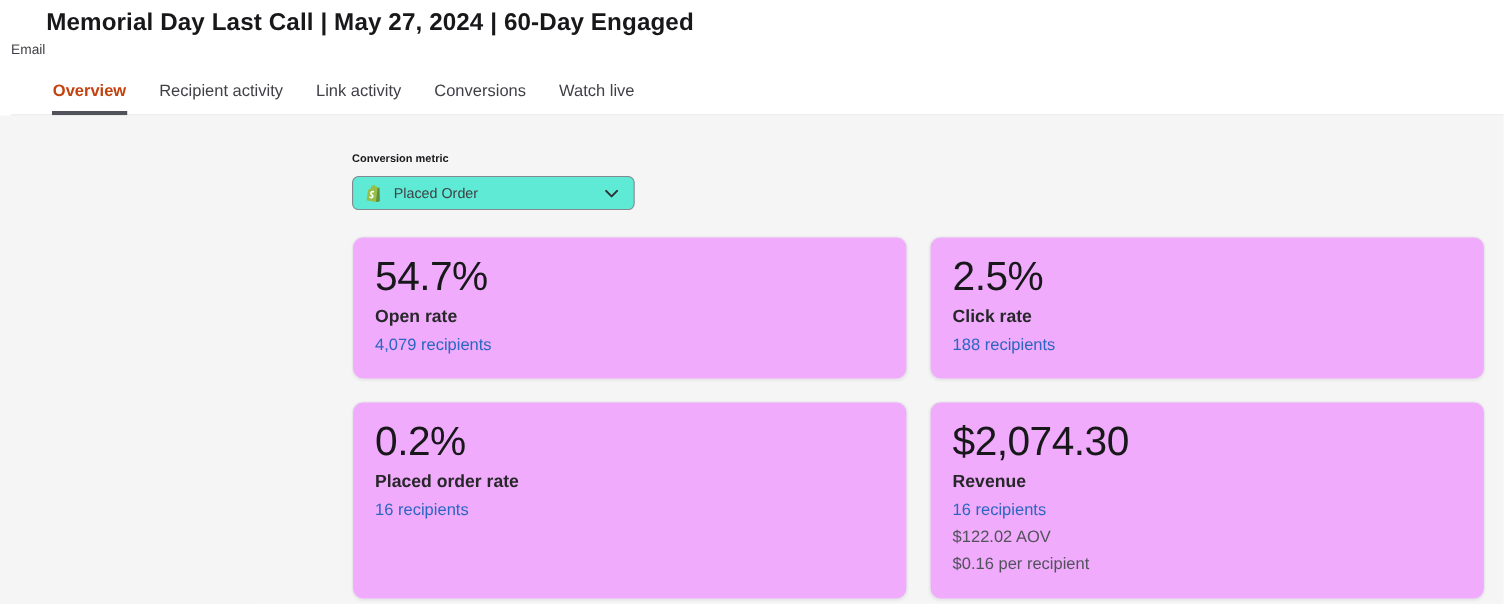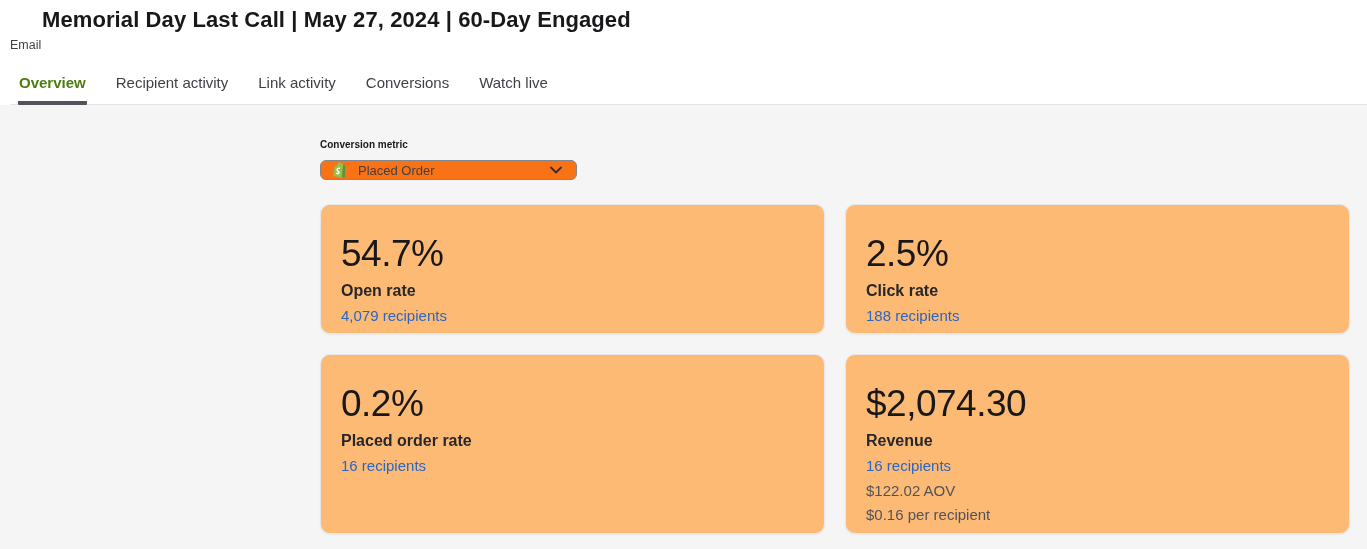--- a/index.html
+++ b/index.html
@@ -25,55 +25,55 @@
     margin-top: 16px; padding-left: 8px;
     border-bottom: 1px solid #e4e4e7;
   }
   .tab {
     font-size: 15px; color: #3f3f46;
     padding: 4px 1px 10px 1px;
     border-bottom: 4px solid transparent;
     margin-bottom: -1px;
     cursor: pointer; white-space: nowrap;
   }
-  .tab.active { color: #4d7c0f; font-weight: 600; border-bottom-color: #52525a; border-radius: 1px; }
+  .tab.active { color: #c2410c; font-weight: 600; border-bottom-color: #52525a; border-radius: 1px; margin-left: 29px; }
 
   
   .main { flex: 1; background: #f5f5f6; padding: 32px 0 0 320px; }
 
   .metric-select-label { font-size: 10px; font-weight: 600; color: #18181b; line-height: 16px; }
   .dropdown {
     margin-top: 7px;
-    width: 257px; height: 20px;
-    background: #f97316;
+    width: 257px; height: 31px;
+    background: #5eead4;
     border: 1px solid #83888f;
     border-radius: 6px;
     display: flex; align-items: center;
     padding: 0 12px 0 10px;
     cursor: pointer;
     font-family: "Liberation Sans", sans-serif;
   }
   .dropdown .shopify-wrap { display: flex; align-items: center; margin-right: 9px; }
   .dropdown .dd-value { font-size: 13px; color: #3f3f46; flex: 1; text-align: left; }
   .dropdown .chev { display: flex; align-items: center; }
 
   
   .cards {
     margin-top: 24px;
     display: grid;
     grid-template-columns: 505px 505px;
     grid-template-rows: 130px 180px;
     gap: 20px 20px;
   }
   .card {
-    background: #fdba74;
+    background: #f0abfc;
     border: 1px solid #e7e7ea;
     border-radius: 10px;
     box-shadow: 0 1px 2px rgba(0,0,0,0.05);
-    padding: 26px 20px;
+    padding: 13px 20px;
   }
   .card .big { font-size: 37px; font-weight: 400; color: #18181b; line-height: 46px; letter-spacing: -0.5px; }
   .card .label { font-size: 16px; font-weight: 600; color: #27272a; margin-top: 4px; line-height: 20px; }
   .card .link {
     display: inline-block;
     font-size: 15px; color: #2b66c2; text-decoration: none;
     margin-top: 5px; line-height: 20px; cursor: pointer;
   }
   .card .sub { font-size: 15px; color: #52525b; margin-top: 5px; line-height: 19px; }
 </style>

